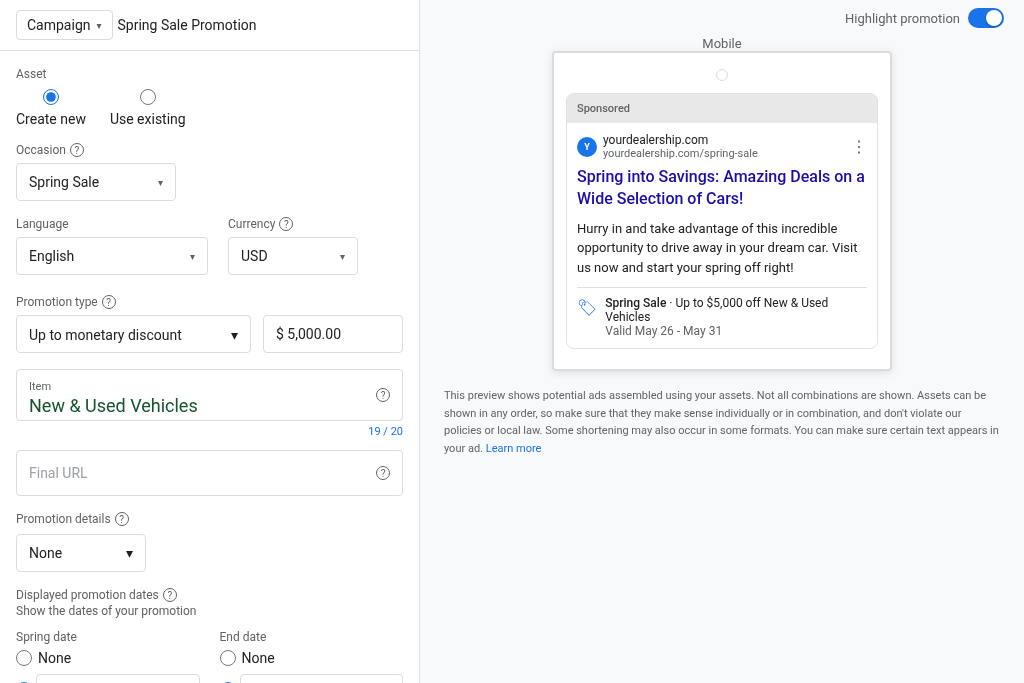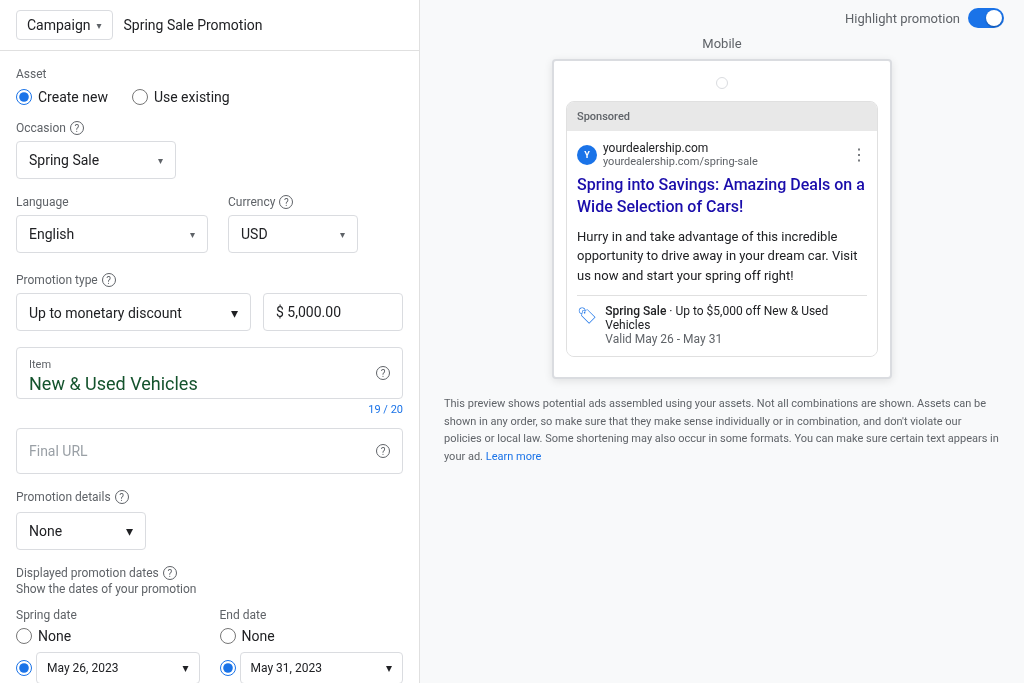--- a/index.html
+++ b/index.html
@@ -21,21 +21,21 @@
       min-width: 420px;
       border-right: 1px solid #e0e0e0;
       padding: 0;
       overflow-y: auto;
     }
     .campaign-bar {
       display: flex;
       align-items: center;
       padding: 10px 16px;
       border-bottom: 1px solid #e0e0e0;
-      gap: 11px;
+      gap: 5px;
     }
     .campaign-dropdown {
       display: flex;
       align-items: center;
       border: 1px solid #dadce0;
       border-radius: 4px;
       padding: 6px 10px;
       font-size: 14px;
       cursor: pointer;
       background: #fff;
@@ -61,20 +61,21 @@
       align-items: center;
       gap: 24px;
       margin-bottom: 16px;
     }
     .radio-option {
       display: flex;
       align-items: center;
       gap: 6px;
       cursor: pointer;
       font-size: 14px;
+      flex-direction: column;
     }
     .radio-option input[type="radio"] {
       accent-color: #1a73e8;
       width: 16px;
       height: 16px;
     }
     
     .field-label {
       font-size: 12px;
       color: #5f6368;
@@ -313,21 +314,20 @@
       background: #fff;
       border-radius: 50%;
       top: 2px;
       right: 2px;
       box-shadow: 0 1px 2px rgba(0,0,0,0.3);
     }
     .mobile-label {
       font-size: 13px;
       color: #5f6368;
       text-align: center;
-      margin-bottom: 8px;
     }
     
     .phone-mockup {
       width: 340px;
       margin: 0 auto;
       border: 2px solid #dadce0;
       border-radius: 4px;
       background: #fff;
       padding: 16px 0 20px 0;
       position: relative;

